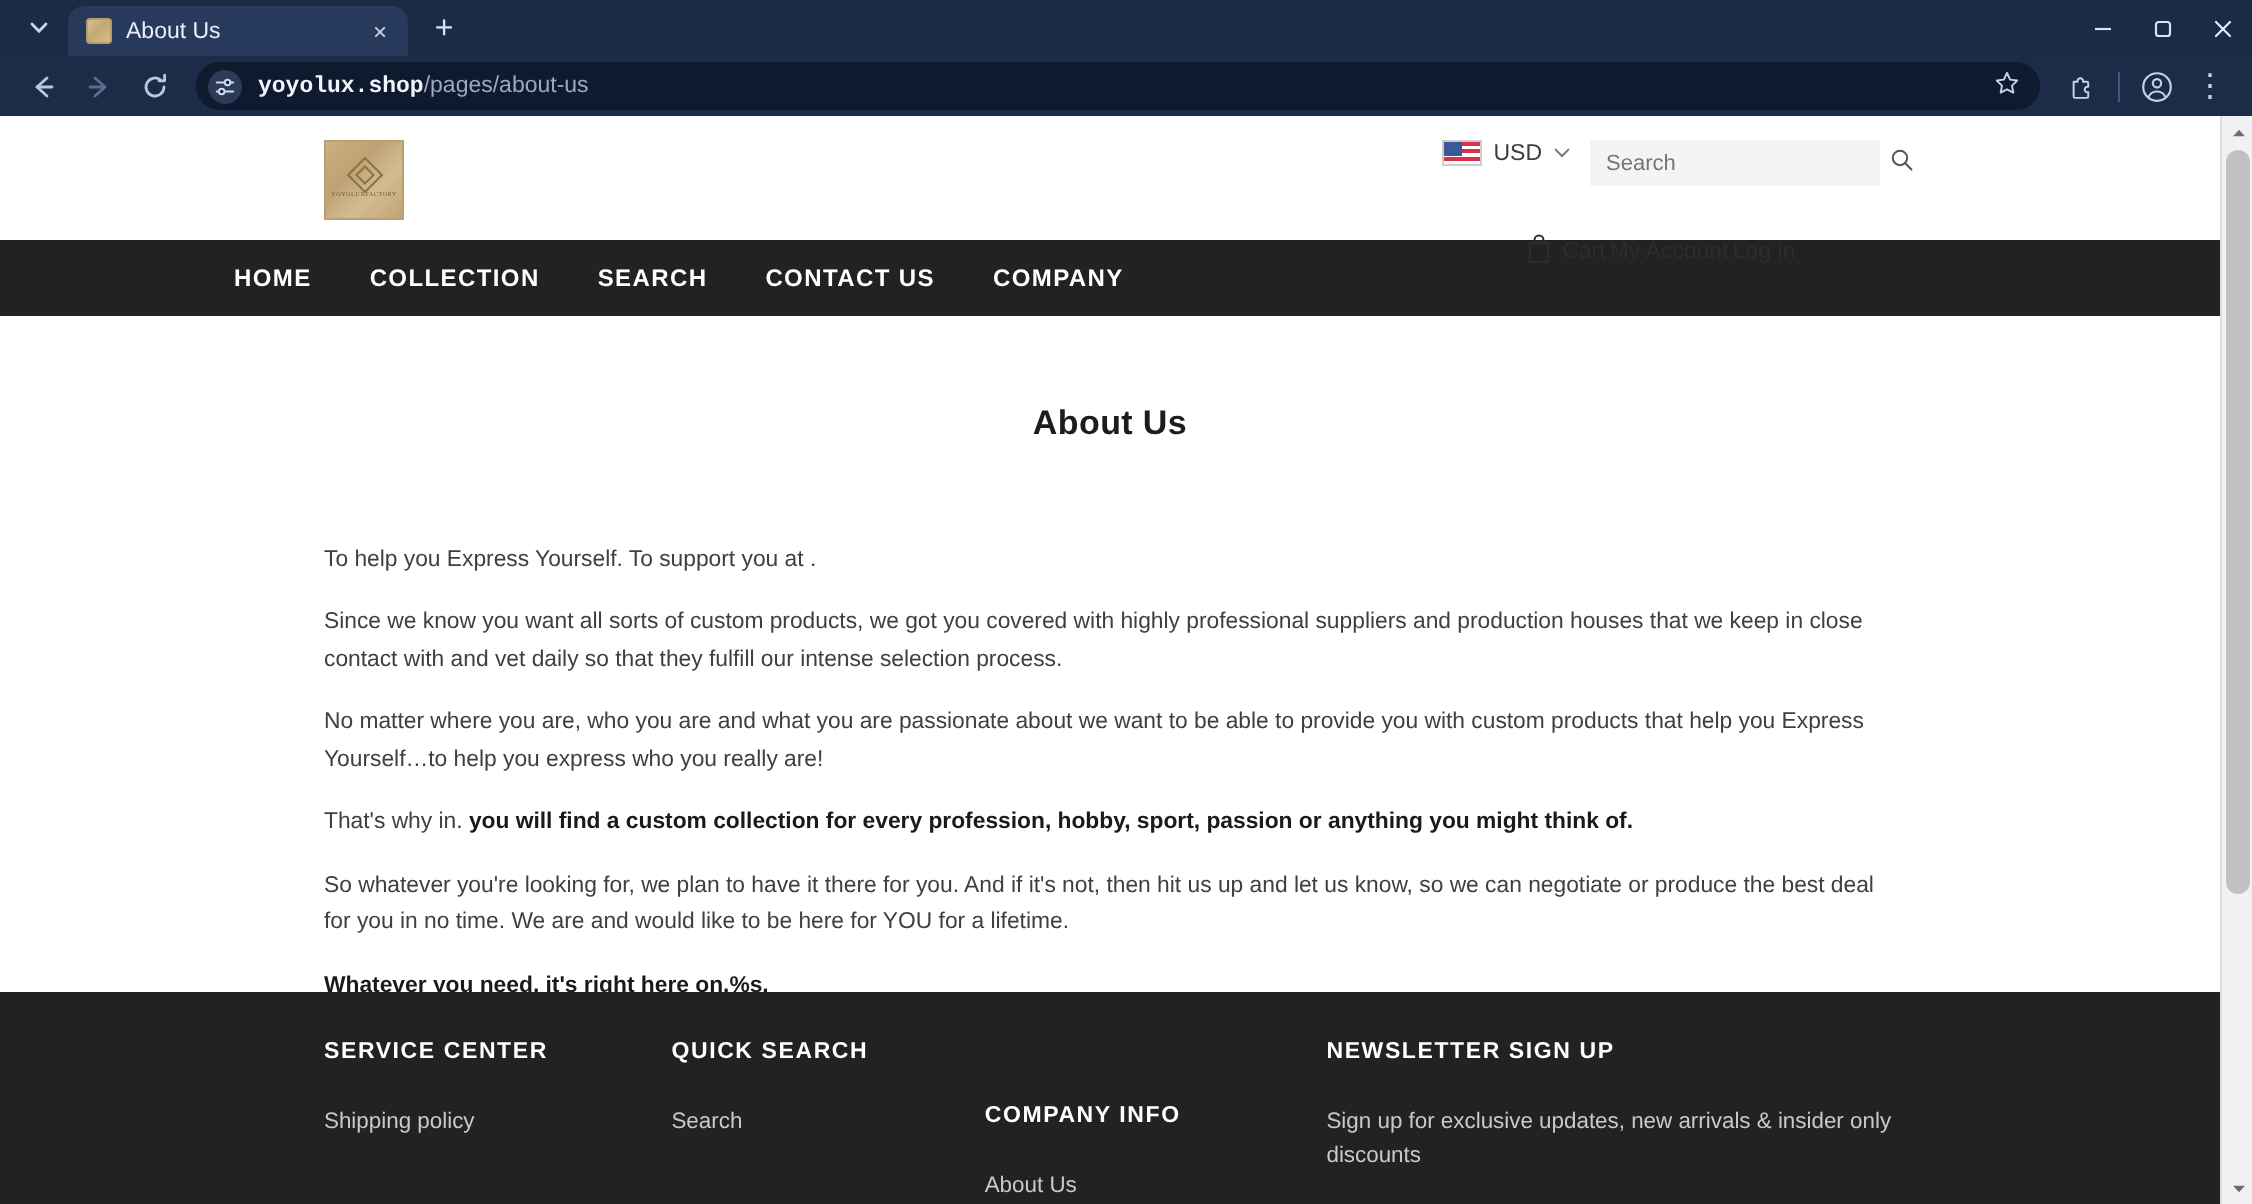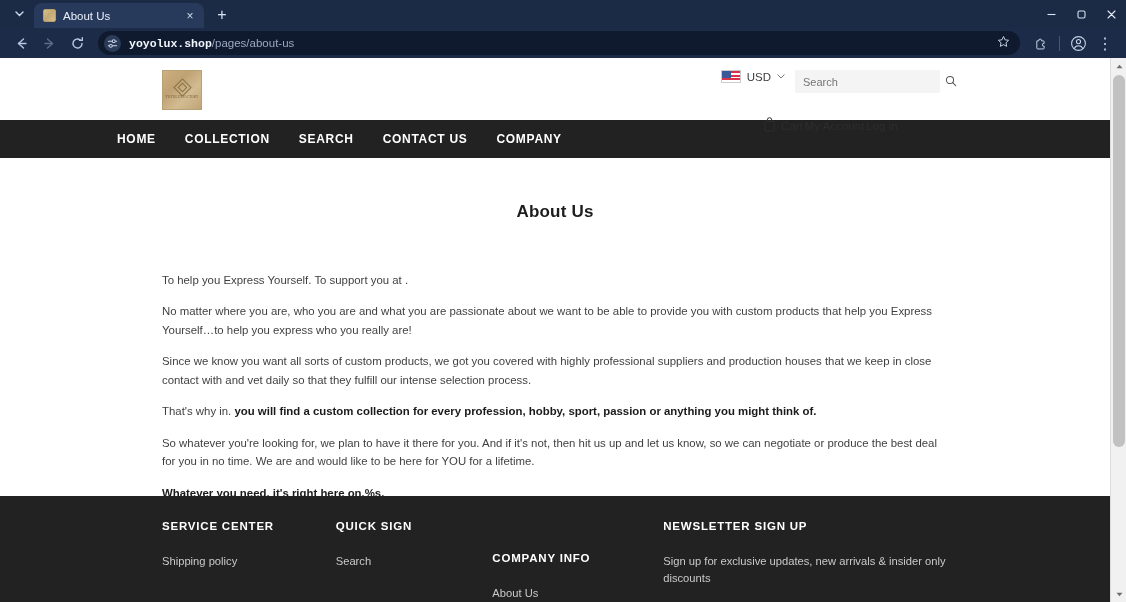--- a/index.html
+++ b/index.html
@@ -351,42 +351,42 @@
         <a>SEARCH</a>
         <a>CONTACT US</a>
         <a>COMPANY</a>
       </nav>
 
       <div class="content">
         <h1 class="page-title">About Us</h1>
 
         <div class="body-copy">
           <p>To help you Express Yourself. To support you at .</p>
+          <p>Since we know you want all sorts of custom products, we got you covered with highly professional suppliers and production houses that we keep in close contact with and vet daily so that they fulfill our intense selection process.</p>
           <p>No matter where you are, who you are and what you are passionate about we want to be able to provide you with custom products that help you Express Yourself…to help you express who you really are!</p>
-          <p>Since we know you want all sorts of custom products, we got you covered with highly professional suppliers and production houses that we keep in close contact with and vet daily so that they fulfill our intense selection process.</p>
           <p><span>That's why in. </span><b>you will find a custom collection for every profession, hobby, sport, passion or anything you might think of.</b></p>
           <p>So whatever you're looking for, we plan to have it there for you. And if it's not, then hit us up and let us know, so we can negotiate or produce the best deal for you in no time. We are and would like to be here for YOU for a lifetime.</p>
           <p class="strong">Whatever you need, it's right here on.%s.</p>
         </div>
       </div>
 
       <div class="whatsapp">
         <svg width="23" height="23" viewBox="0 0 24 24">
           <path fill="#ffffff" d="M12 2.2A9.7 9.7 0 0 0 3.6 16.8L2.5 21l4.3-1.1A9.7 9.7 0 1 0 12 2.2zm0 1.7a8 8 0 0 1 6.2 13A8 8 0 0 1 7.4 18l-.35-.2-2.5.65.67-2.44-.22-.38A8 8 0 0 1 12 3.9zm-3.5 3.5c-.2 0-.5.07-.77.36-.26.29-1 .98-1 2.38s1.03 2.77 1.17 2.96c.14.2 2 3.12 4.9 4.25 2.41.94 2.9.76 3.42.71.52-.05 1.7-.69 1.94-1.36.24-.67.24-1.24.17-1.36-.07-.12-.26-.2-.55-.33-.29-.15-1.7-.84-1.96-.93-.26-.1-.45-.15-.64.14-.19.29-.73.93-.9 1.12-.16.19-.33.21-.62.07-.29-.15-1.22-.45-2.33-1.44-.86-.77-1.44-1.72-1.61-2-.17-.3-.02-.45.13-.6.13-.13.29-.34.43-.5.14-.17.19-.29.29-.48.1-.2.05-.36-.02-.5-.07-.15-.64-1.56-.88-2.13-.23-.56-.46-.48-.64-.49h-.54z"></path>
         </svg>
       </div>
 
       <footer class="footer">
         <div class="footer-cols">
           <div class="fcol fc1">
             <h4>SERVICE CENTER</h4>
             <a>Shipping policy</a>
           </div>
           <div class="fcol fc2">
-            <h4>QUICK SIGN</h4>
+            <h4>QUICK SEARCH</h4>
             <a>Search</a>
           </div>
           <div class="fcol fc3">
             <h4>COMPANY INFO</h4>
             <a>About Us</a>
           </div>
           <div class="fcol fc4">
             <h4>NEWSLETTER SIGN UP</h4>
             <span class="ftext">Sign up for exclusive updates, new arrivals &amp; insider only discounts</span>
           </div>

